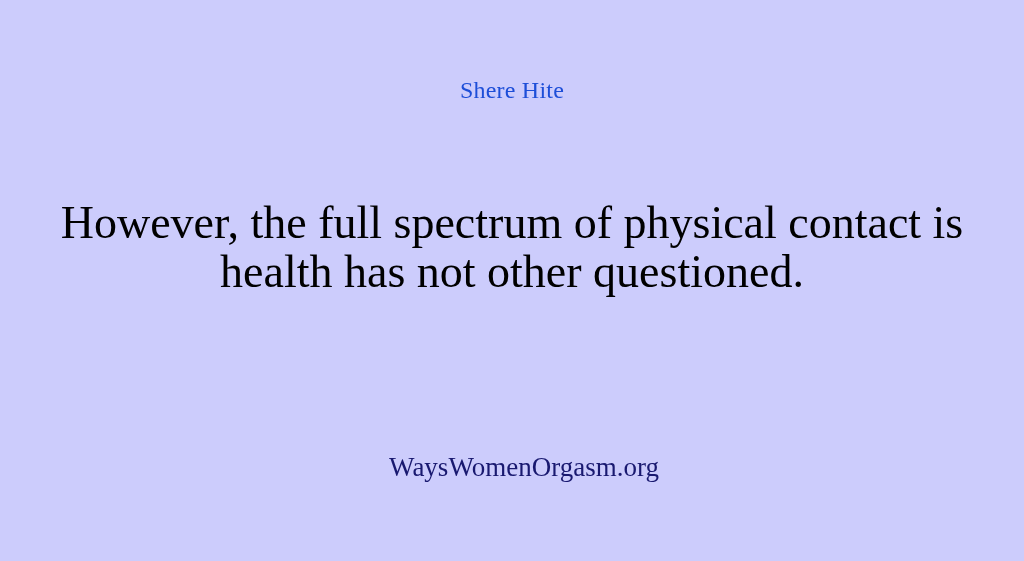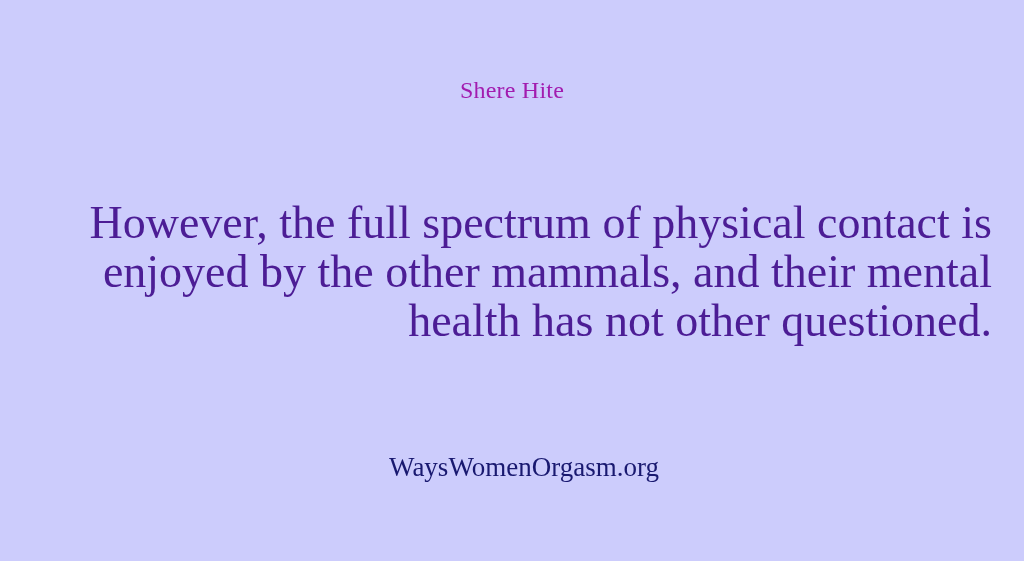--- a/index.html
+++ b/index.html
@@ -21,32 +21,32 @@
   }
   .author-line {
     position: absolute;
     top: 75px;
     left: 0;
     width: 1024px;
     text-align: center;
     font-size: 24px;
     line-height: 30px;
     letter-spacing: 0.2px;
-    color: #a21caf;
+    color: #1d4ed8;
     white-space: nowrap;
   }
   .quote-block {
     position: absolute;
     top: 198px;
     left: 32px;
     width: 960px;
-    text-align: right;
+    text-align: center;
     font-size: 46px;
     line-height: 49px;
-    color: #4c1d95;
+    color: #000000;
   }
   .quote-line {
     display: block;
     white-space: nowrap;
   }
   .site-line {
     position: absolute;
     top: 450px;
     left: 0;
     width: 1024px;
@@ -60,19 +60,18 @@
 </style>
 </head>
 <body>
 
 <div class="quote-card">
 
   <div class="author-line">Shere Hite</div>
 
   <div class="quote-block">
     <span class="quote-line">However, the full spectrum of physical contact is</span>
-    <span class="quote-line">enjoyed by the other mammals, and their mental</span>
     <span class="quote-line">health has not other questioned.</span>
   </div>
 
   <div class="site-line">WaysWomenOrgasm.org</div>
 
 </div>
 
 </body></html>

